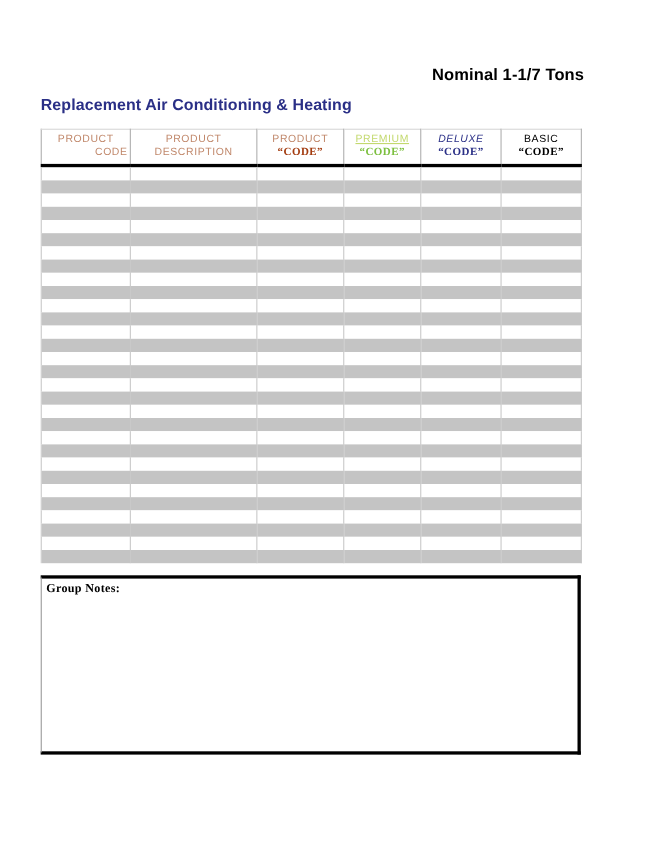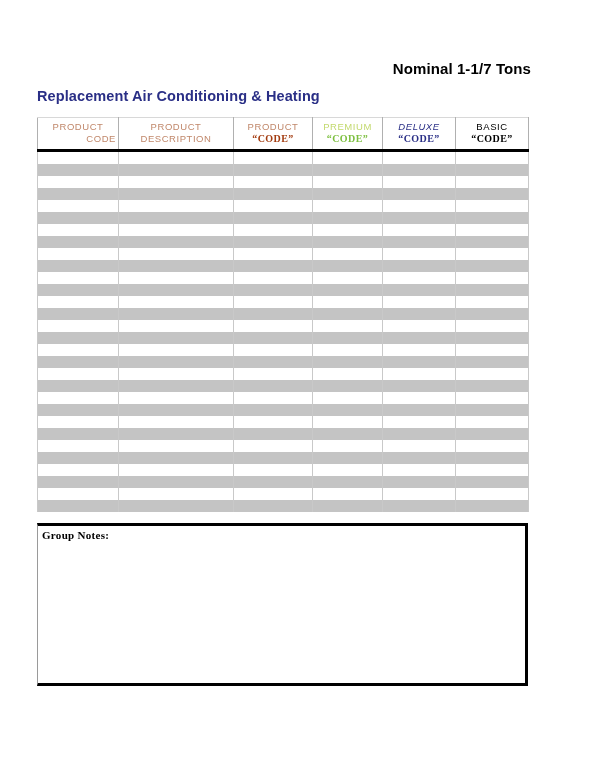--- a/index.html
+++ b/index.html
@@ -170,21 +170,21 @@
       </th>
       <th>
         <span class="th-line1" style="color: rgb(192, 135, 106);">PRODUCT</span>
         <span class="th-line2" style="color: rgb(192, 135, 106);">DESCRIPTION</span>
       </th>
       <th>
         <span class="th-line1" style="color: rgb(192, 135, 106);">PRODUCT</span>
         <span class="th-code" style="color: rgb(163, 60, 16);">“CODE”</span>
       </th>
       <th>
-        <span class="th-line1" style="color: rgb(195, 217, 110);">PREMIUM</span>
+        <span class="th-line1" style="color: rgb(195, 217, 110); text-decoration: underline;">PREMIUM</span>
         <span class="th-code" style="color: rgb(124, 191, 63);">“CODE”</span>
       </th>
       <th>
         <span class="th-line1" style="color: rgb(42, 47, 134); font-style: italic;">DELUXE</span>
         <span class="th-code" style="color: rgb(42, 47, 134);">“CODE”</span>
       </th>
       <th>
         <span class="th-line1" style="color: rgb(0, 0, 0); text-align: center;">BASIC</span>
         <span class="th-code" style="color: rgb(0, 0, 0);">“CODE”</span>
       </th>

